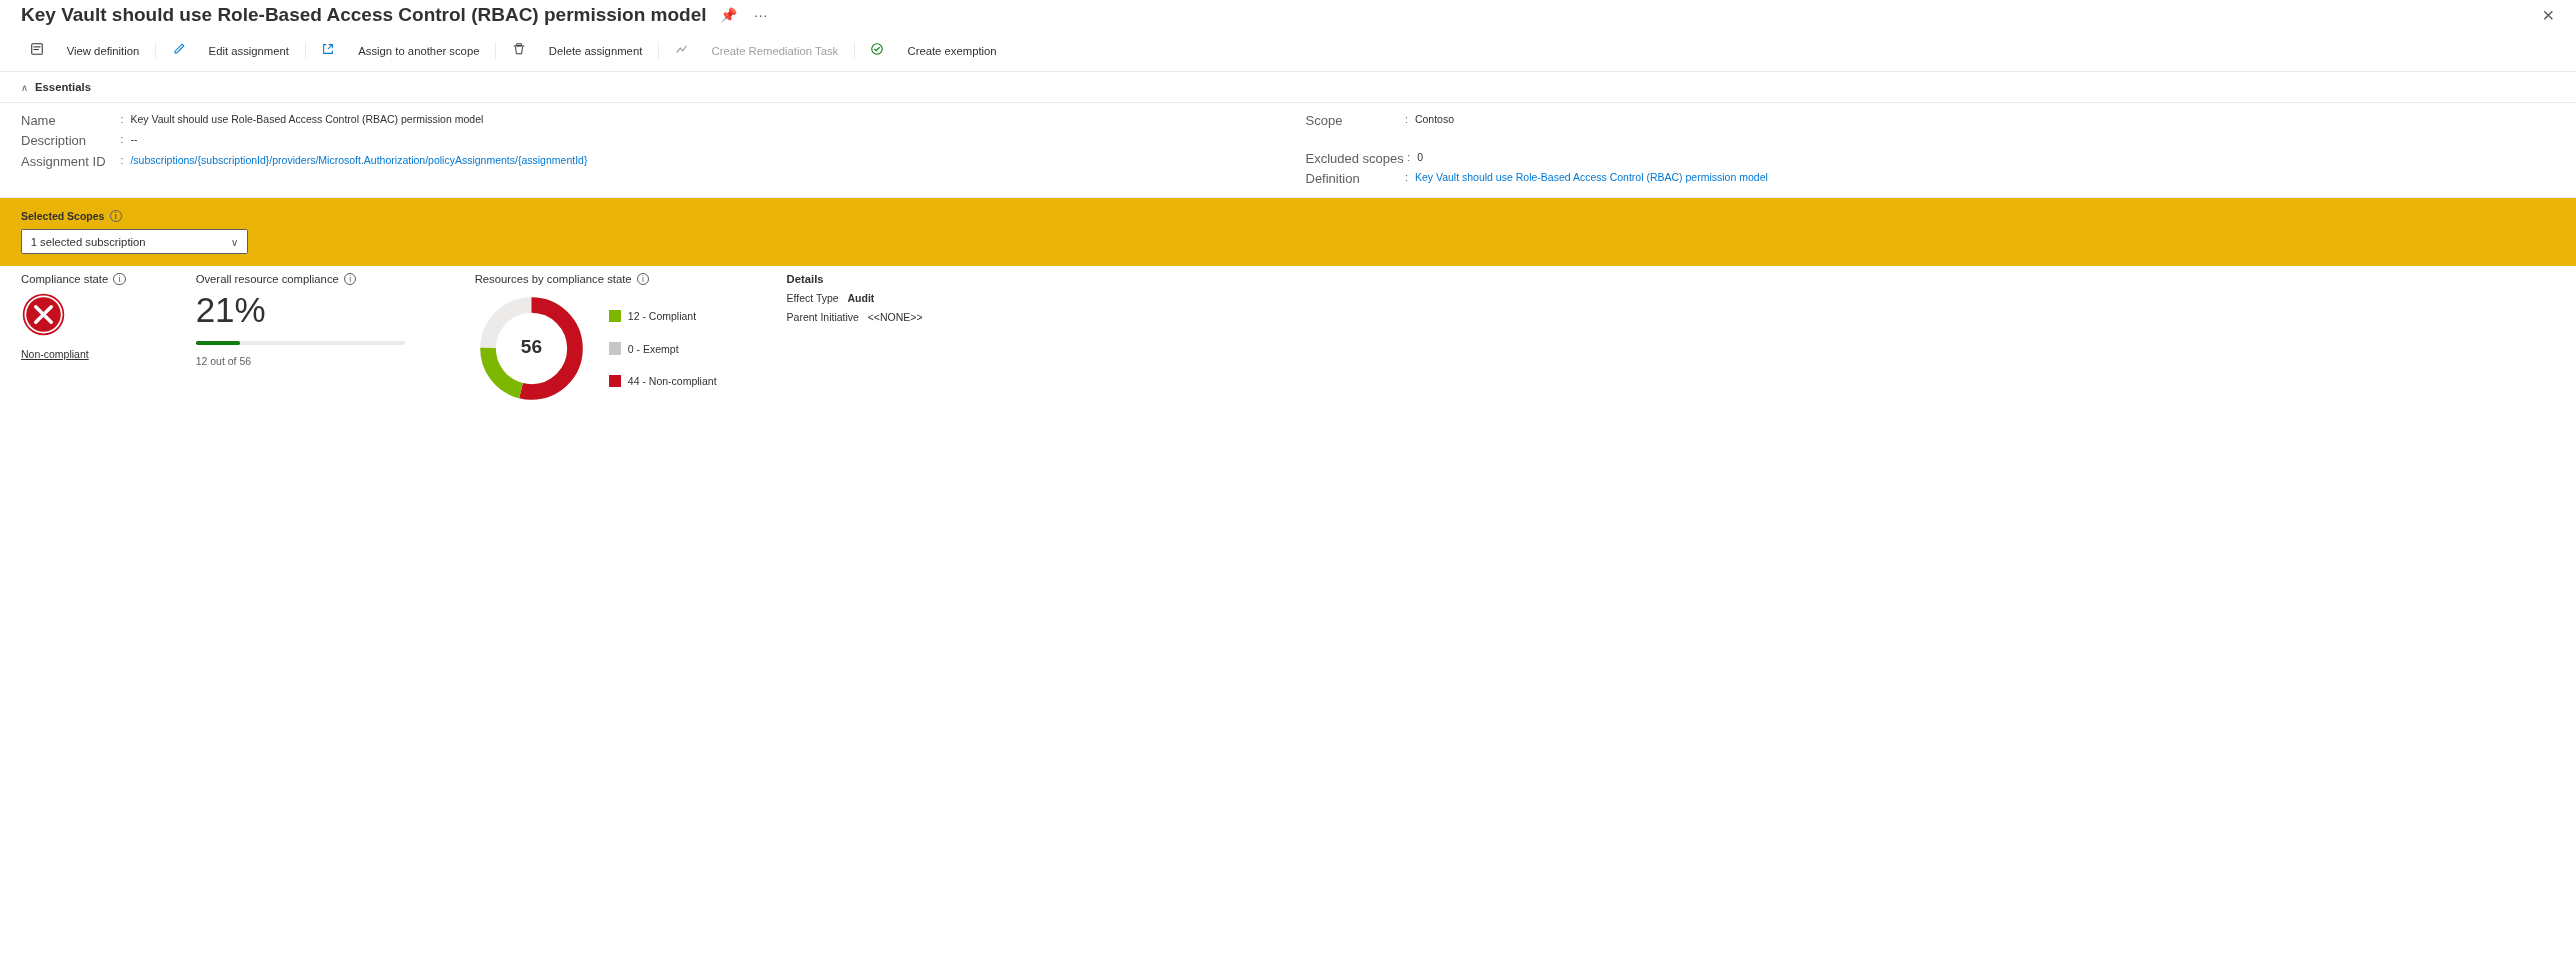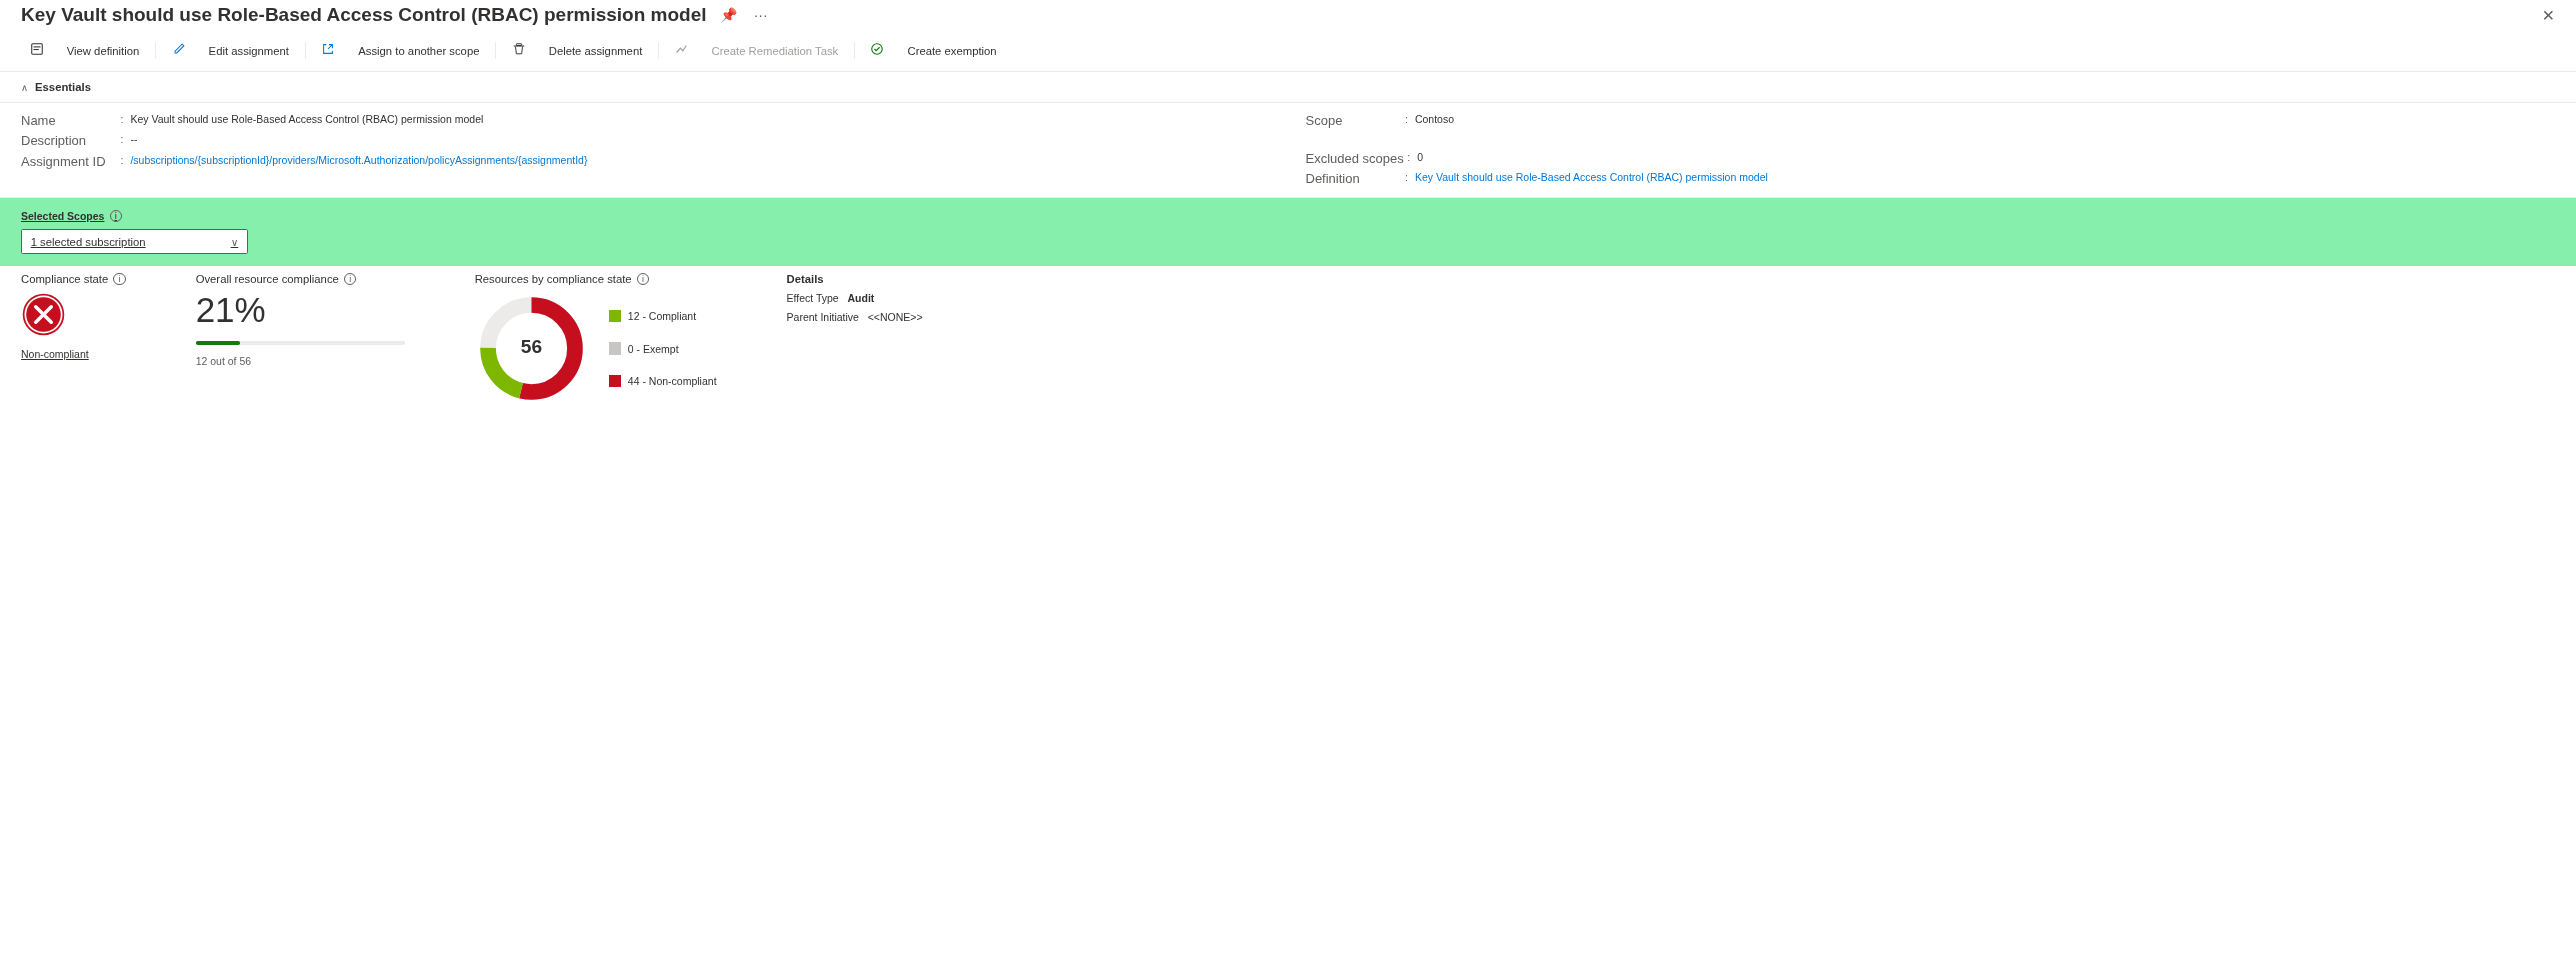--- a/index.html
+++ b/index.html
@@ -33,21 +33,21 @@
     .essentials-title { font-size: 11.3px; font-weight: 600; color: #323130; }
     .chevron { font-size: 9.6px; color: #605e5c; }
 
     .essentials-grid { padding: 10.5px 21px; display: grid; grid-template-columns: 1fr 1fr; gap: 5.2px 35px; border-bottom: 0.9px solid #edebe9; }
     .essentials-row { display: flex; align-items: flex-start; gap: 3.5px; }
     .ess-label { color: #605e5c; font-size: 13px; min-width: 96px; flex-shrink: 0; }
     .ess-sep { color: #605e5c; font-size: 10.5px; margin-right: 3.5px; }
     .ess-value { font-size: 10.5px; color: #323130; }
 
     
-    .scopes-section { padding: 12.2px 21px; background: #86efac; text-decoration: underline; }
+    .scopes-section { padding: 12.2px 21px; background: #eab308; }
     .scopes-label { font-size: 10.5px; color: #323130; font-weight: 600; margin-bottom: 7px; display: flex; align-items: center; gap: 5.2px; }
     .info-icon { display: inline-flex; align-items: center; justify-content: center; width: 12.2px; height: 12.2px; border: 0.9px solid #605e5c; border-radius: 50%; font-size: 8.7px; color: #605e5c; cursor: pointer; }
     .scope-dropdown { display: flex; align-items: center; justify-content: space-between; background: #fff; border: 0.9px solid #605e5c; padding: 5.2px 8.7px; min-width: 174px; max-width: 227px; cursor: pointer; border-radius: 1.7px; font-size: 11.3px; }
     .dropdown-arrow { font-size: 10.5px; color: #605e5c; }
 
     
     .metrics-section { padding: 7px 21px; display: flex; gap: 70px; align-items: flex-start; }
 
     
     .metric-block { display: flex; flex-direction: column; align-items: flex-start; gap: 7px; }

